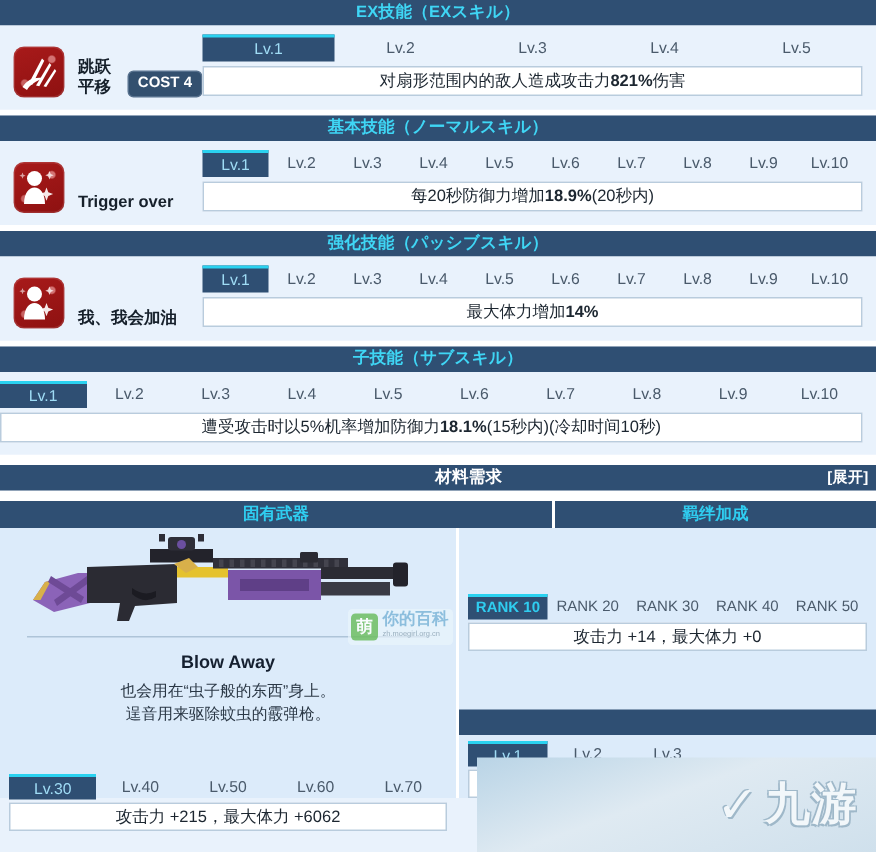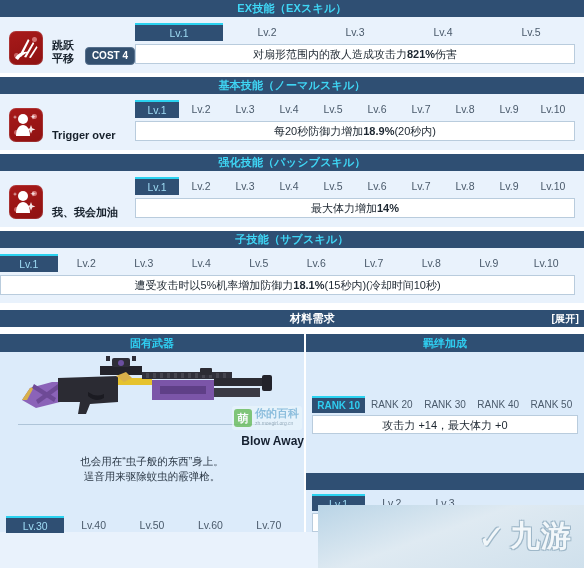--- a/index.html
+++ b/index.html
@@ -120,33 +120,33 @@
   
   .colhead { display: flex; height: 18px; }
   .colhead > div {
     background: #2f4f73;
     color: #2fcdf0;
     font-size: 11px;
     font-weight: bold;
     text-align: center;
     line-height: 18px;
   }
-  .colhead .c1 { width: 304px; }
+  .colhead .c1 { width: 368px; }
   .colhead .divider { width: 2px; background: #ffffff; }
   .colhead .c2 { flex: 1; }
 
   .cols { display: flex; }
   .col-left { width: 304px; background: #dcebfa; position: relative; }
   .col-div { width: 2px; background: #ffffff; }
   .col-right { flex: 1; background: #dcebfa; position: relative; }
 
   .wpn-img { height: 70px; position: relative; }
   .wpn-hr { height: 1px; background: #aec4d8; margin: 2px 18px 0 18px; }
   .wpn-name {
-    text-align: right;
+    text-align: center;
     font-size: 12px;
     font-weight: bold;
     color: #152030;
     margin-top: 9px;
   }
   .wpn-desc {
     text-align: center;
     font-size: 10.5px;
     color: #2b3846;
     margin-top: 6px;
@@ -474,20 +474,21 @@
   </div>
 
   <div style="position:absolute;left:0;top:516px;width:304px;">
     <div class="btm-left-tabs">
       <div class="lvtab active">Lv.30</div>
       <div class="lvtab">Lv.40</div>
       <div class="lvtab">Lv.50</div>
       <div class="lvtab">Lv.60</div>
       <div class="lvtab">Lv.70</div>
     </div>
+    <div class="btm-desc">攻击力 +215，最大体力 +6062</div>
   </div>
 
   <div class="wm-moe">
     <div class="box">萌</div>
     <div class="txt">
       <span>你的百科</span>
       <small>zh.moegirl.org.cn</small>
     </div>
   </div>
 

